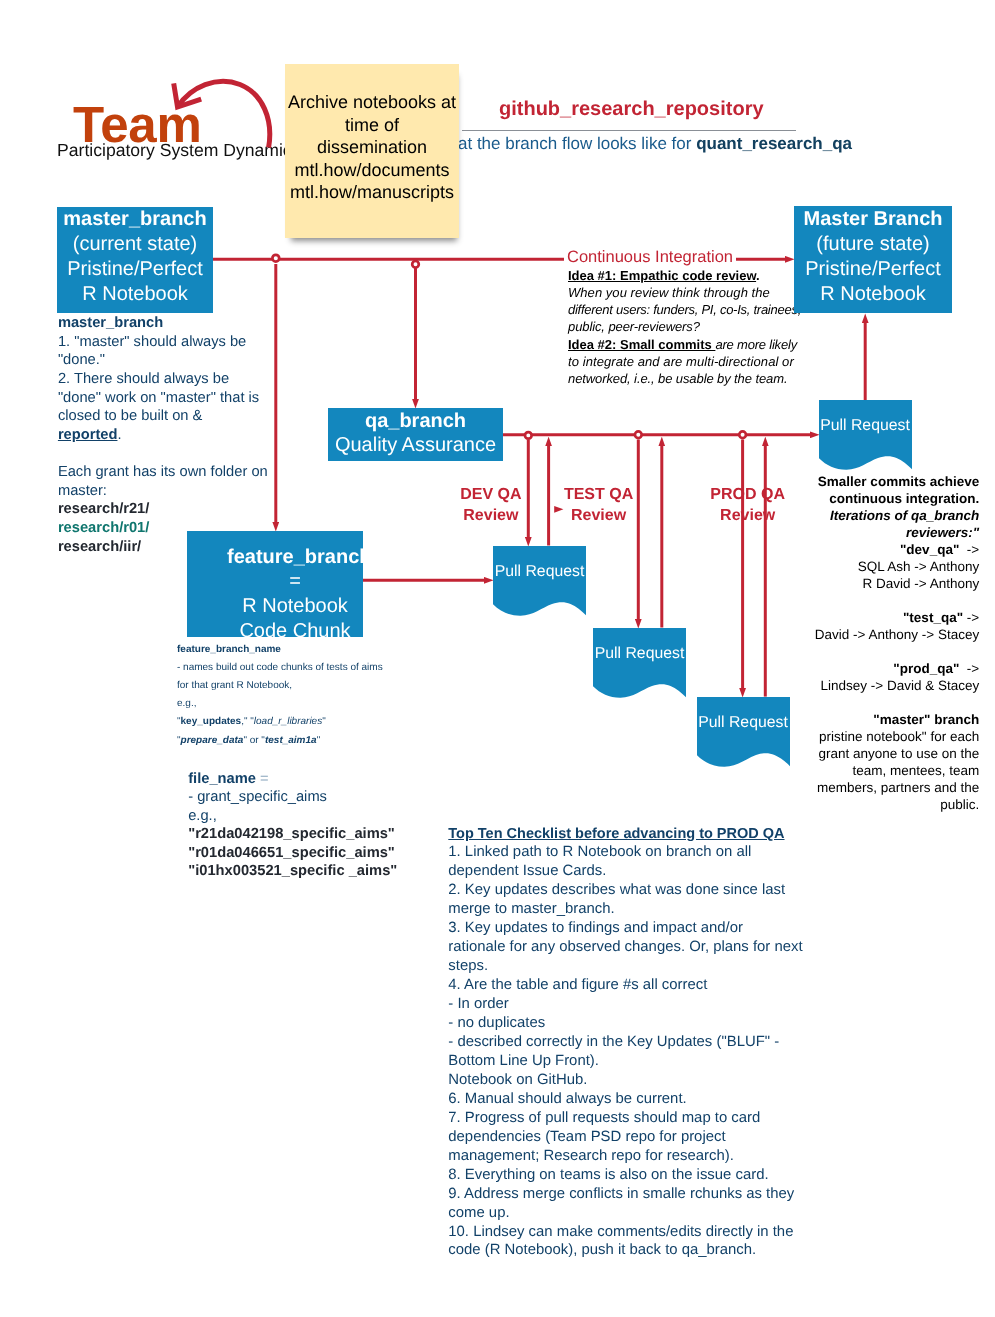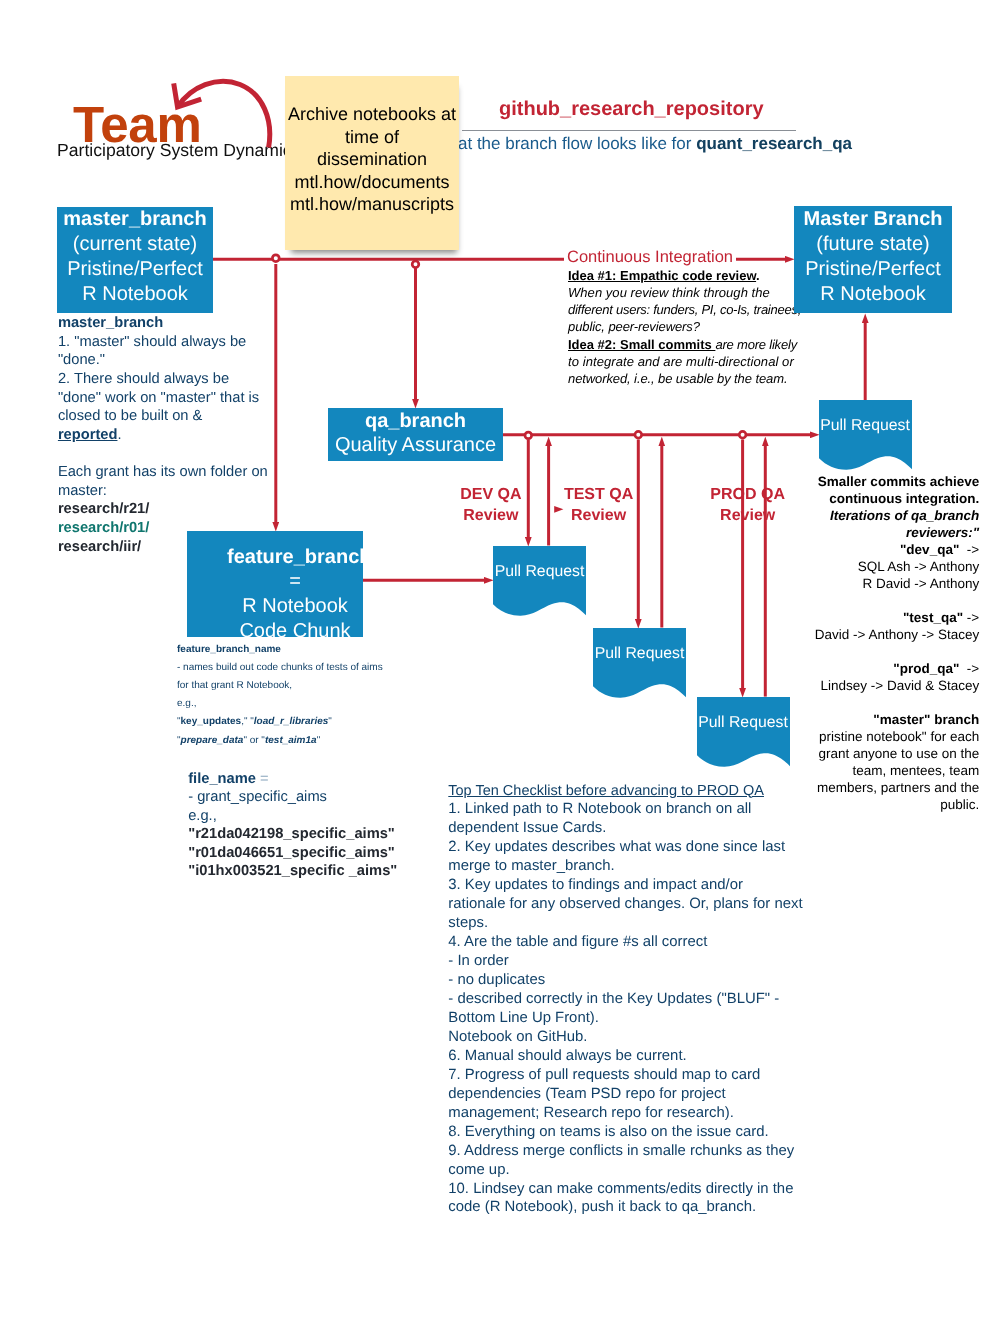--- a/index.html
+++ b/index.html
@@ -59,21 +59,21 @@
 <div class="abs" style="left:73px;top:99px;">
   <div style="font-size:51px;font-weight:bold;color:#c2410c;line-height:51px;letter-spacing:-0.2px;">Team</div>
   <div style="font-size:17.6px;color:#111;margin-top:-10px;margin-left:-16px;">Participatory System Dynamics</div>
 </div>
 <svg class="abs" style="left:165px;top:70px;width:118px;height:90px;" viewBox="0 0 118 90">
   <path d="M12.5,37 C26,16.5 52,5.5 75,14.5 C97.5,23.5 108.5,49.5 103.6,77.5" fill="none" stroke="#c22434" stroke-width="5" stroke-linecap="butt"></path>
   <path d="M8.7,13.3 L12.5,37 L36.2,29.1" fill="none" stroke="#c22434" stroke-width="5" stroke-linecap="butt" stroke-linejoin="miter"></path>
 </svg>
 
 <div class="note" style="left:285px;top:64px;width:174px;height:174px;padding-top:27px;
-            box-shadow:2px 7px 6px -4px rgba(0,0,0,0.45);margin-top:12px;">
+            box-shadow:2px 7px 6px -4px rgba(0,0,0,0.45);">
   <div>Archive notebooks at</div>
   <div>time of</div>
   <div>dissemination</div>
   <div>mtl.how/documents</div>
   <div>mtl.how/manuscripts</div>
 </div>
 
 <div class="tx" style="left:499px;top:98px;font-size:20px;font-weight:bold;color:#c22434;">github_research_repository</div>
 <div class="abs" style="left:462px;top:130px;width:334px;height:1px;background:#8a8f96;"></div>
 <div class="tx" style="left:458px;top:134px;font-size:17px;color:#1a5b8c;white-space:nowrap;">
@@ -170,35 +170,35 @@
   <div><span style="font-weight:bold;text-decoration:underline;">Idea #2: Small commits </span><span style="font-style:italic;letter-spacing:-0.2px;">are more likely</span></div>
   <div style="font-style:italic;letter-spacing:0.08px;">to integrate and are multi-directional or</div>
   <div style="font-style:italic;letter-spacing:-0.1px;">networked, i.e., be usable by the team.</div>
 </div>
 
 <div class="tx" style="left:177px;top:640.5px;width:330px;font-size:10px;line-height:18.2px;">
   <div style="font-weight:bold;">feature_branch_name</div>
   <div>- names build out code chunks of tests of aims</div>
   <div>for that grant R Notebook,</div>
   <div>e.g.,</div>
-  <div><span> "</span><span style="font-weight:bold;">key_updates</span><span>," "</span><span style="font-weight:bold;font-style:italic;">load_r_libraries</span><span>"</span></div>
+  <div><span> "</span><span style="font-weight:bold;">key_updates</span><span>," "</span><span style="font-weight:normal;font-style:italic;">load_r_libraries</span><span>"</span></div>
   <div><span>"</span><span style="font-weight:bold;font-style:italic;">prepare_data</span><span>" or "</span><span style="font-weight:bold;font-style:italic;">test_aim1a</span><span>"</span></div>
 </div>
 
 <div class="tx" style="left:188.2px;top:769.5px;width:300px;font-size:14.7px;line-height:18.6px;">
   <div><span style="font-weight:bold;">file_name</span><span style="color:#8aa6bd;"> =</span></div>
   <div>- grant_specific_aims</div>
   <div>e.g.,</div>
   <div style="font-weight:bold;color:#232830;">"r21da042198_specific_aims"</div>
   <div style="font-weight:bold;color:#232830;">"r01da046651_specific_aims"</div>
   <div style="font-weight:bold;color:#232830;">"i01hx003521_specific _aims"</div>
 </div>
 
 <div class="tx" style="left:448.3px;top:781.5px;width:380px;font-size:14.5px;line-height:18.95px;">
-  <div style="font-weight:normal;text-decoration:underline;">Top Ten Checklist before advancing to PROD QA</div>
+  <div style="font-weight:bold;text-decoration:underline;margin-top:43px;">Top Ten Checklist before advancing to PROD QA</div>
   <div id="checklist-items" style="font-size:14.9px;line-height:18.95px;">
       <div>1. Linked path to R Notebook on branch on all</div>
       <div>dependent Issue Cards.</div>
       <div>2. Key updates describes what was done since last</div>
       <div>merge to master_branch.</div>
       <div>3. Key updates to findings and impact and/or</div>
       <div>rationale for any observed changes. Or, plans for next</div>
       <div>steps.</div>
       <div>4. Are the table and figure #s all correct</div>
       <div>- In order</div>

